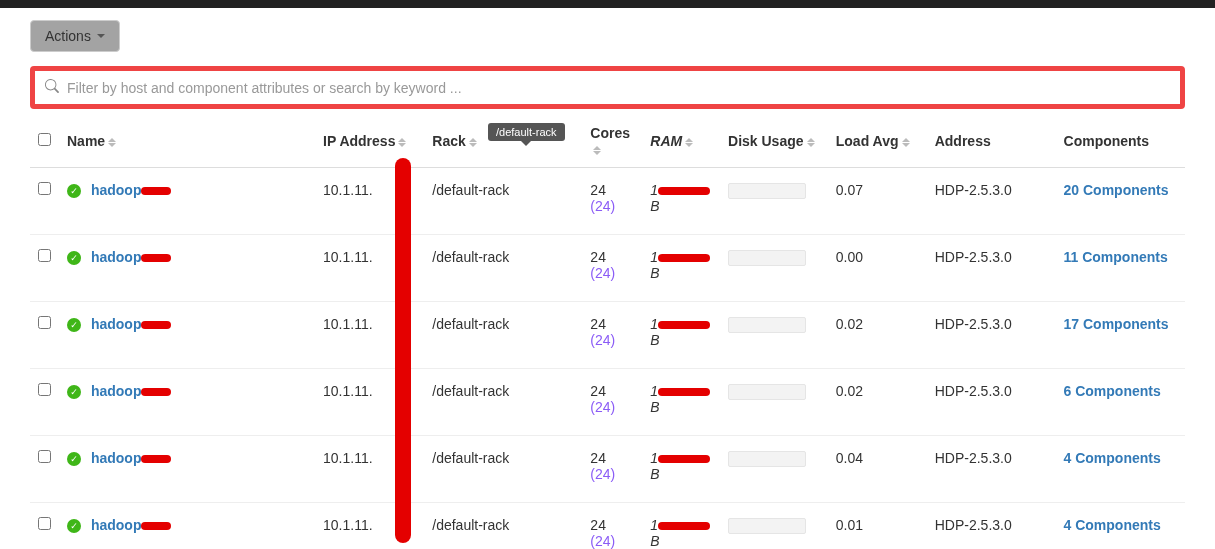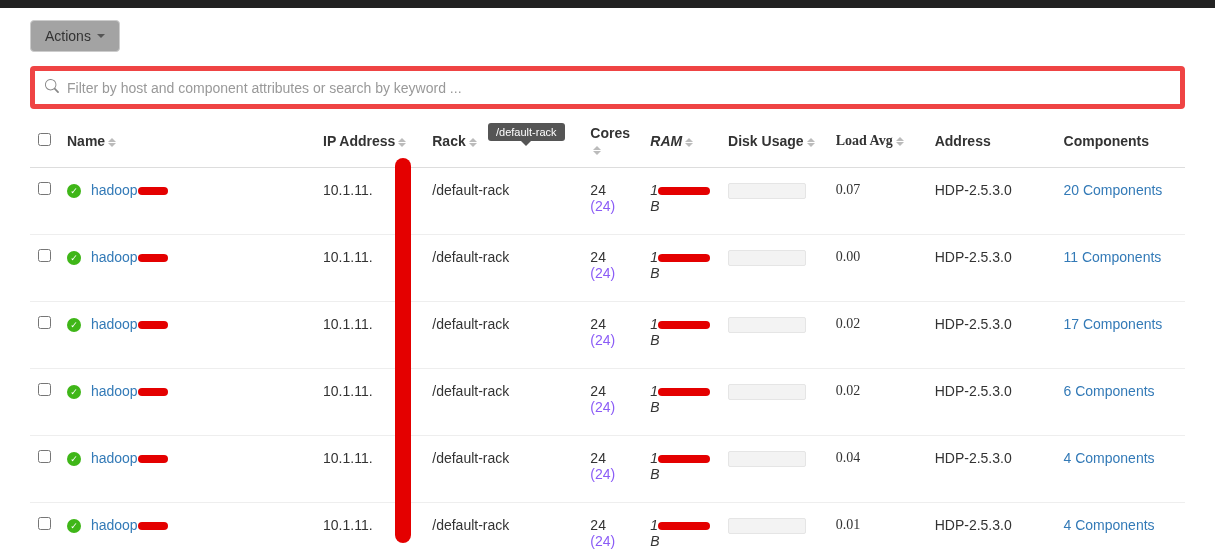--- a/index.html
+++ b/index.html
@@ -79,21 +79,21 @@
   vertical-align: top;
   color: #333;
 }
 .col-checkbox { width: 28px; }
 .col-name { width: 260px; }
 .col-ip { width: 110px; }
 .col-rack { width: 160px; }
 .col-cores { width: 60px; }
 .col-ram { width: 78px; font-style: italic; }
 .col-disk { width: 108px; }
-.col-load { width: 100px; font-family: Liberation Serif, serif; }
+.col-load { width: 100px; }
 .col-version { width: 130px; }
 .col-components { width: 130px; }
 .sort-icons {
   display: inline-flex;
   flex-direction: column;
   margin-left: 3px;
   vertical-align: middle;
 }
 .sort-icons::before {
   content: "";
@@ -112,20 +112,21 @@
   color: #fff;
   align-items: center;
   justify-content: center;
   font-size: 9px;
   margin-right: 6px;
   vertical-align: middle;
 }
 .host-link {
   color: #337ab7;
   text-decoration: none;
+  font-weight: bold;
 }
 .redact {
   display: inline-block;
   height: 8px;
   border-radius: 4px;
   background: #e40000;
   vertical-align: middle;
 }
 .redact-sm { width: 30px; }
 .redact-md { width: 52px; }

